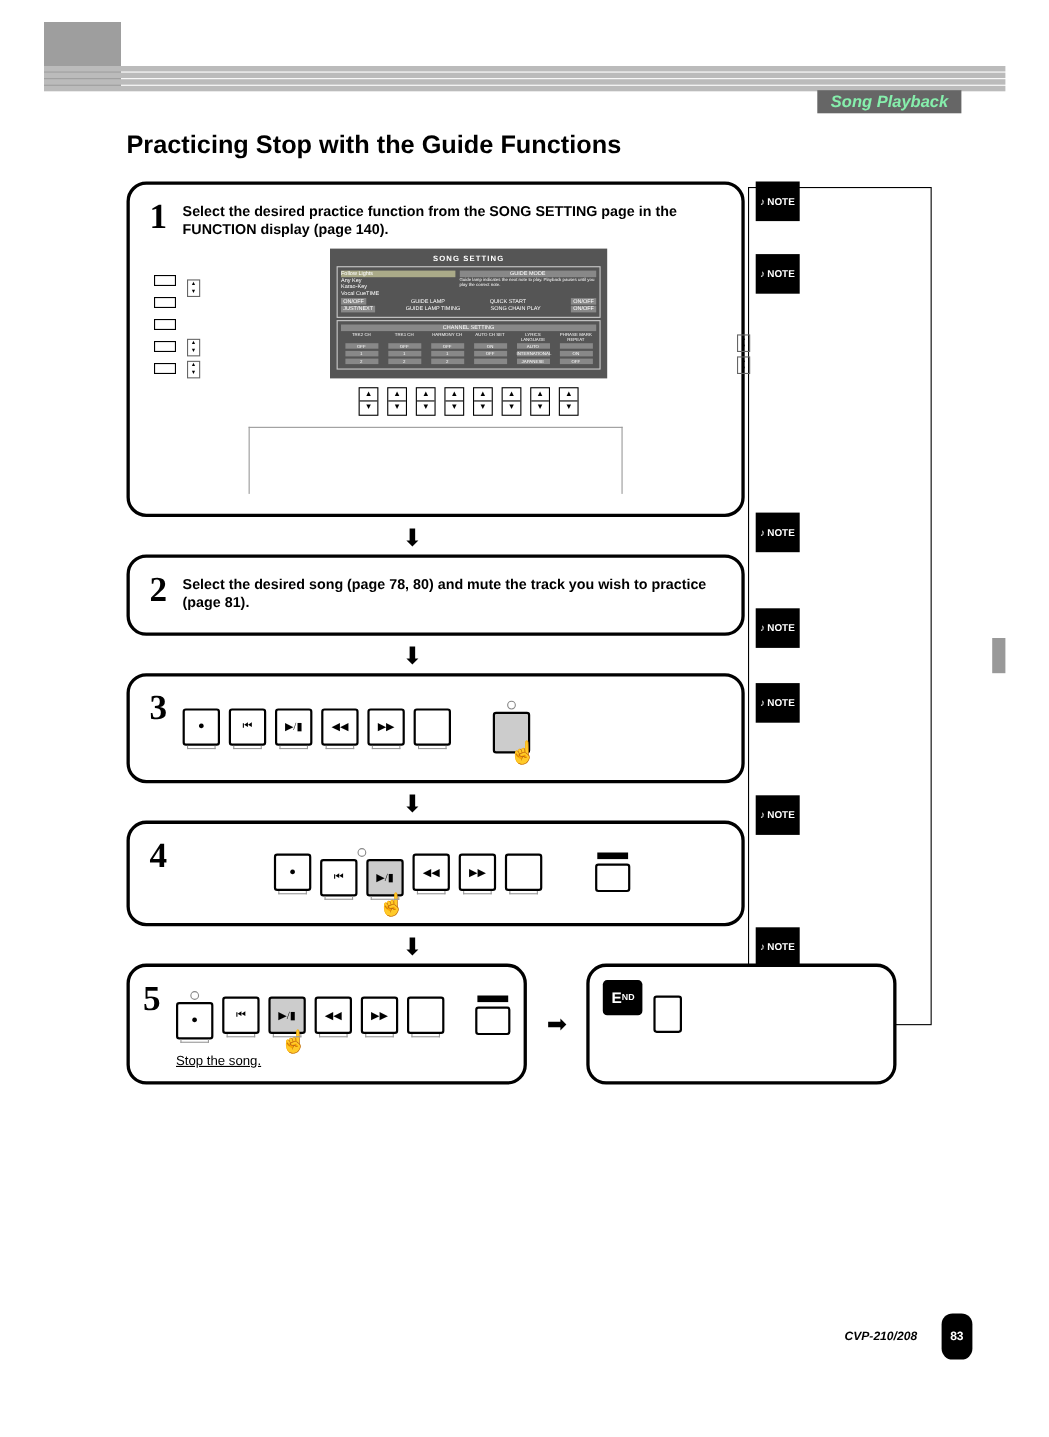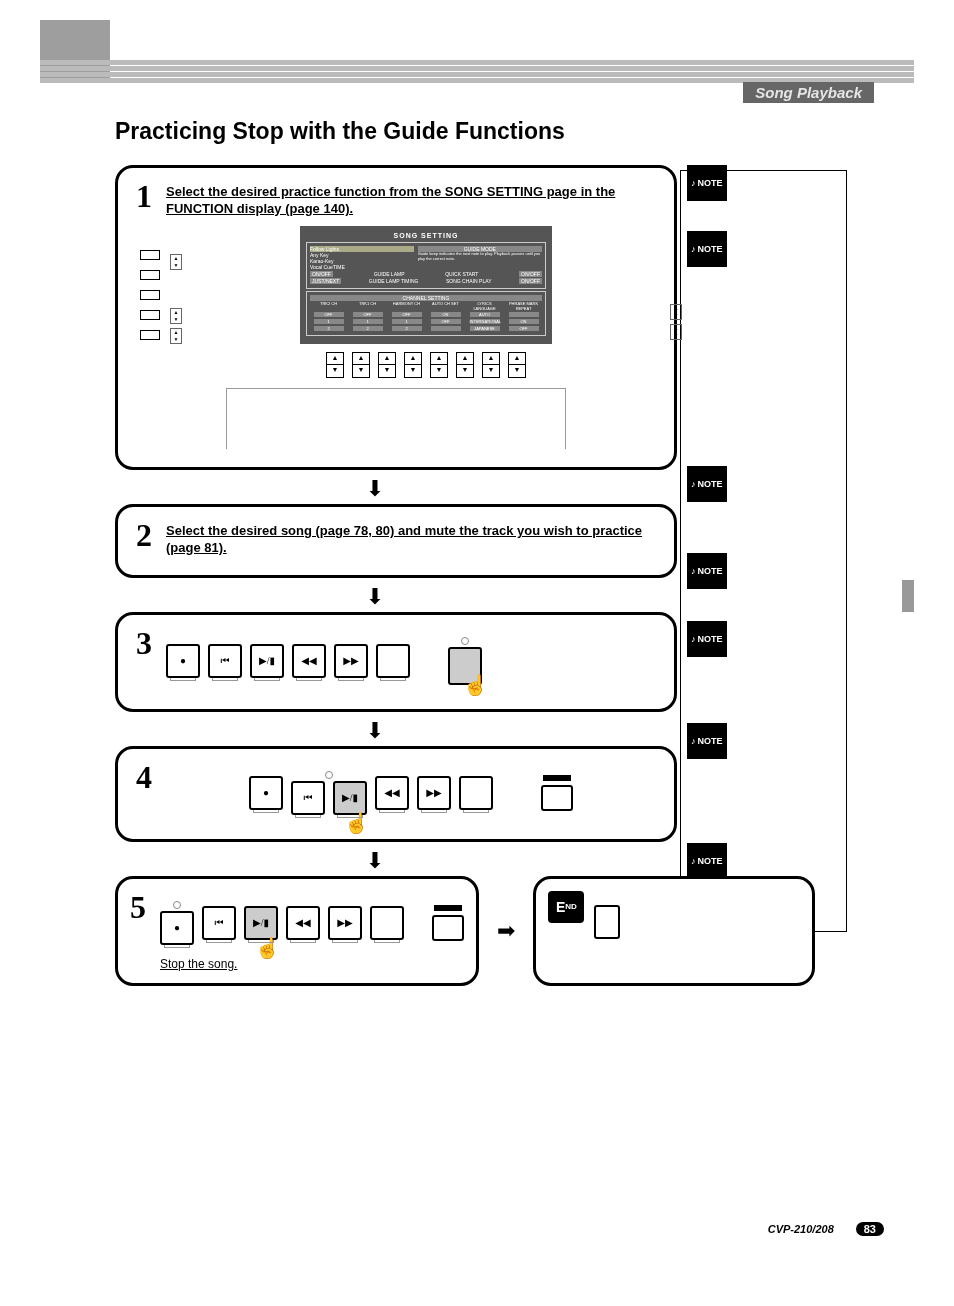--- a/index.html
+++ b/index.html
@@ -28,21 +28,21 @@
   .band {
     height: 5px;
     background: #bbb;
     margin-bottom: 1px;
   }
   .header-tab {
     position: absolute;
     top: 82px;
     right: 80px;
     background: #666;
-    color: #e5e5e5;
+    color: #86efac;
     font-style: italic;
     font-weight: bold;
     font-size: 15px;
     padding: 2px 12px;
     font-family: "Helvetica", sans-serif;
   }
   .side-tab {
     position: absolute;
     top: 580px;
     right: 40px;
@@ -83,21 +83,20 @@
     width: 30px;
     flex-shrink: 0;
     line-height: 1;
   }
   .step-text {
     font-size: 13px;
     font-weight: bold;
     font-family: "Helvetica", sans-serif;
     line-height: 1.3;
     margin-top: 4px;
-    text-decoration: underline;
   }
   .step-subtext {
     font-size: 12px;
     font-family: "Helvetica", sans-serif;
     margin-top: 6px;
     margin-left: 30px;
     text-decoration: underline;
   }
   .arrow-down {
     text-align: center;
@@ -312,21 +311,21 @@
     font-style: italic;
     font-weight: bold;
     display: flex;
     align-items: center;
     gap: 22px;
   }
   .page-badge {
     background: #000;
     color: #fff;
     border-radius: 10px;
-    padding: 1px 8px;
+    padding: 15px 8px;
     font-style: normal;
   }
   .rec-indicator {
     margin-left: 40px;
     display: flex;
     flex-direction: column;
     align-items: center;
   }
   .bar-fill {
     width: 28px;

